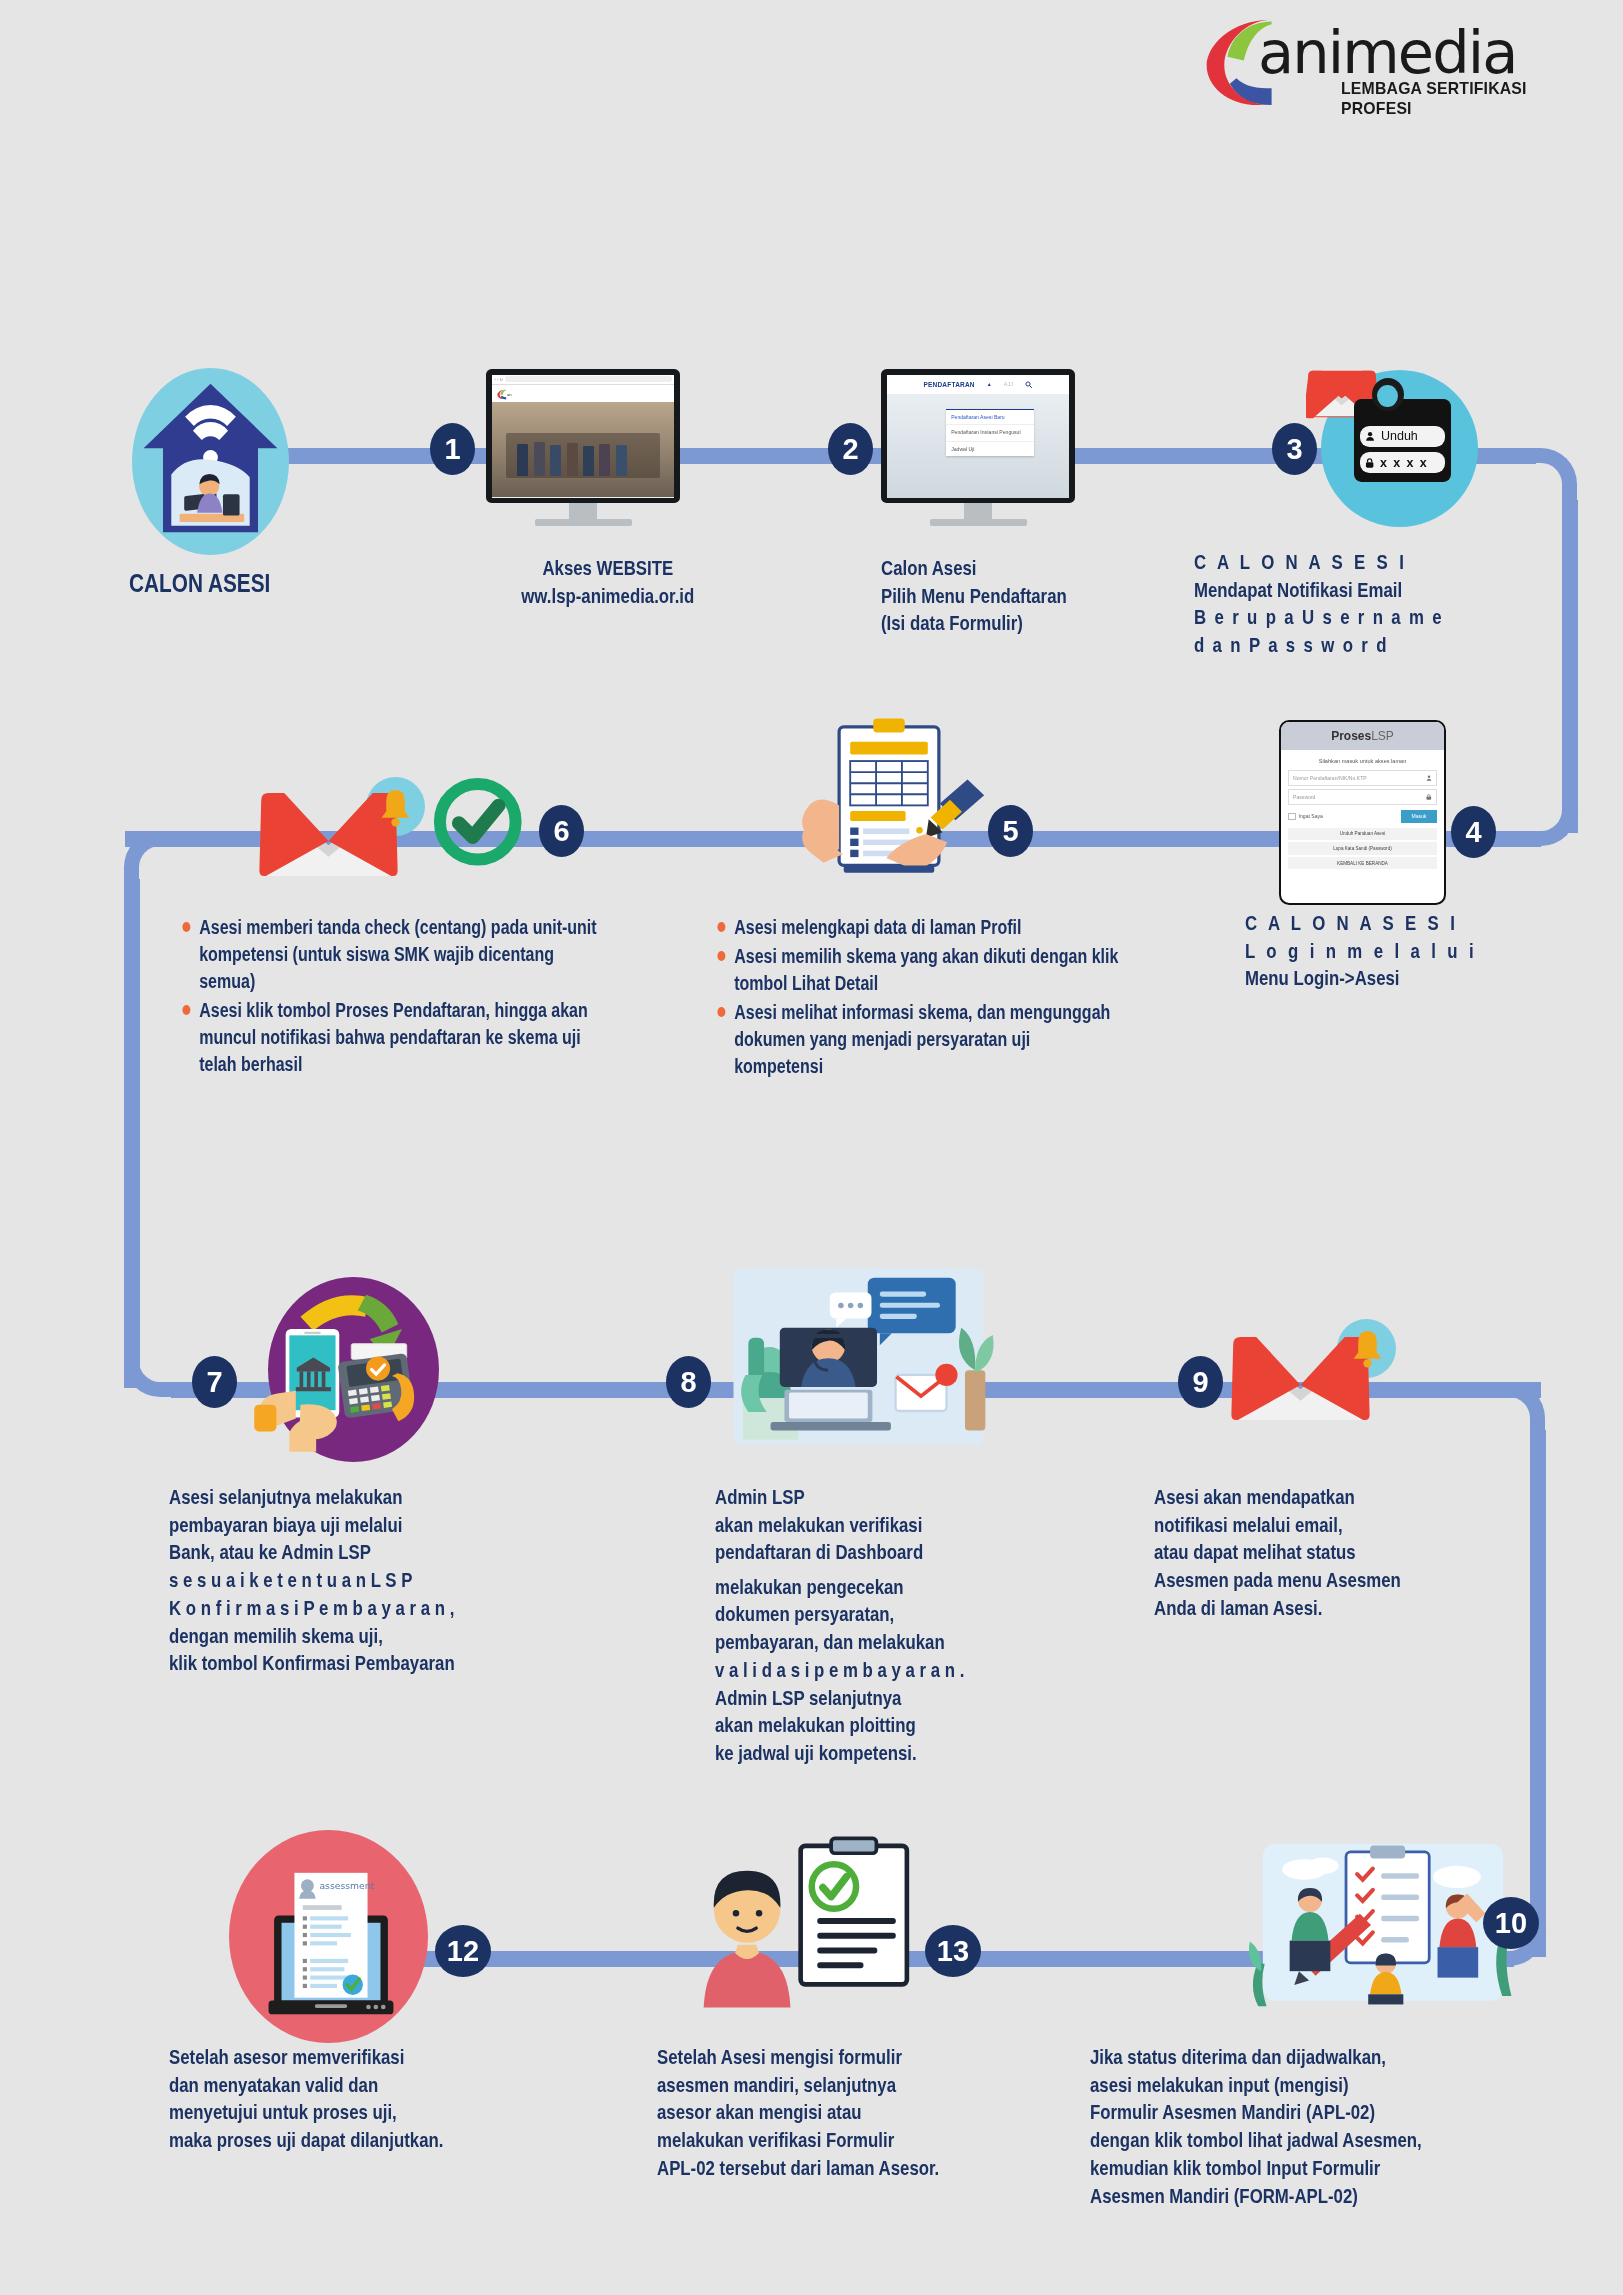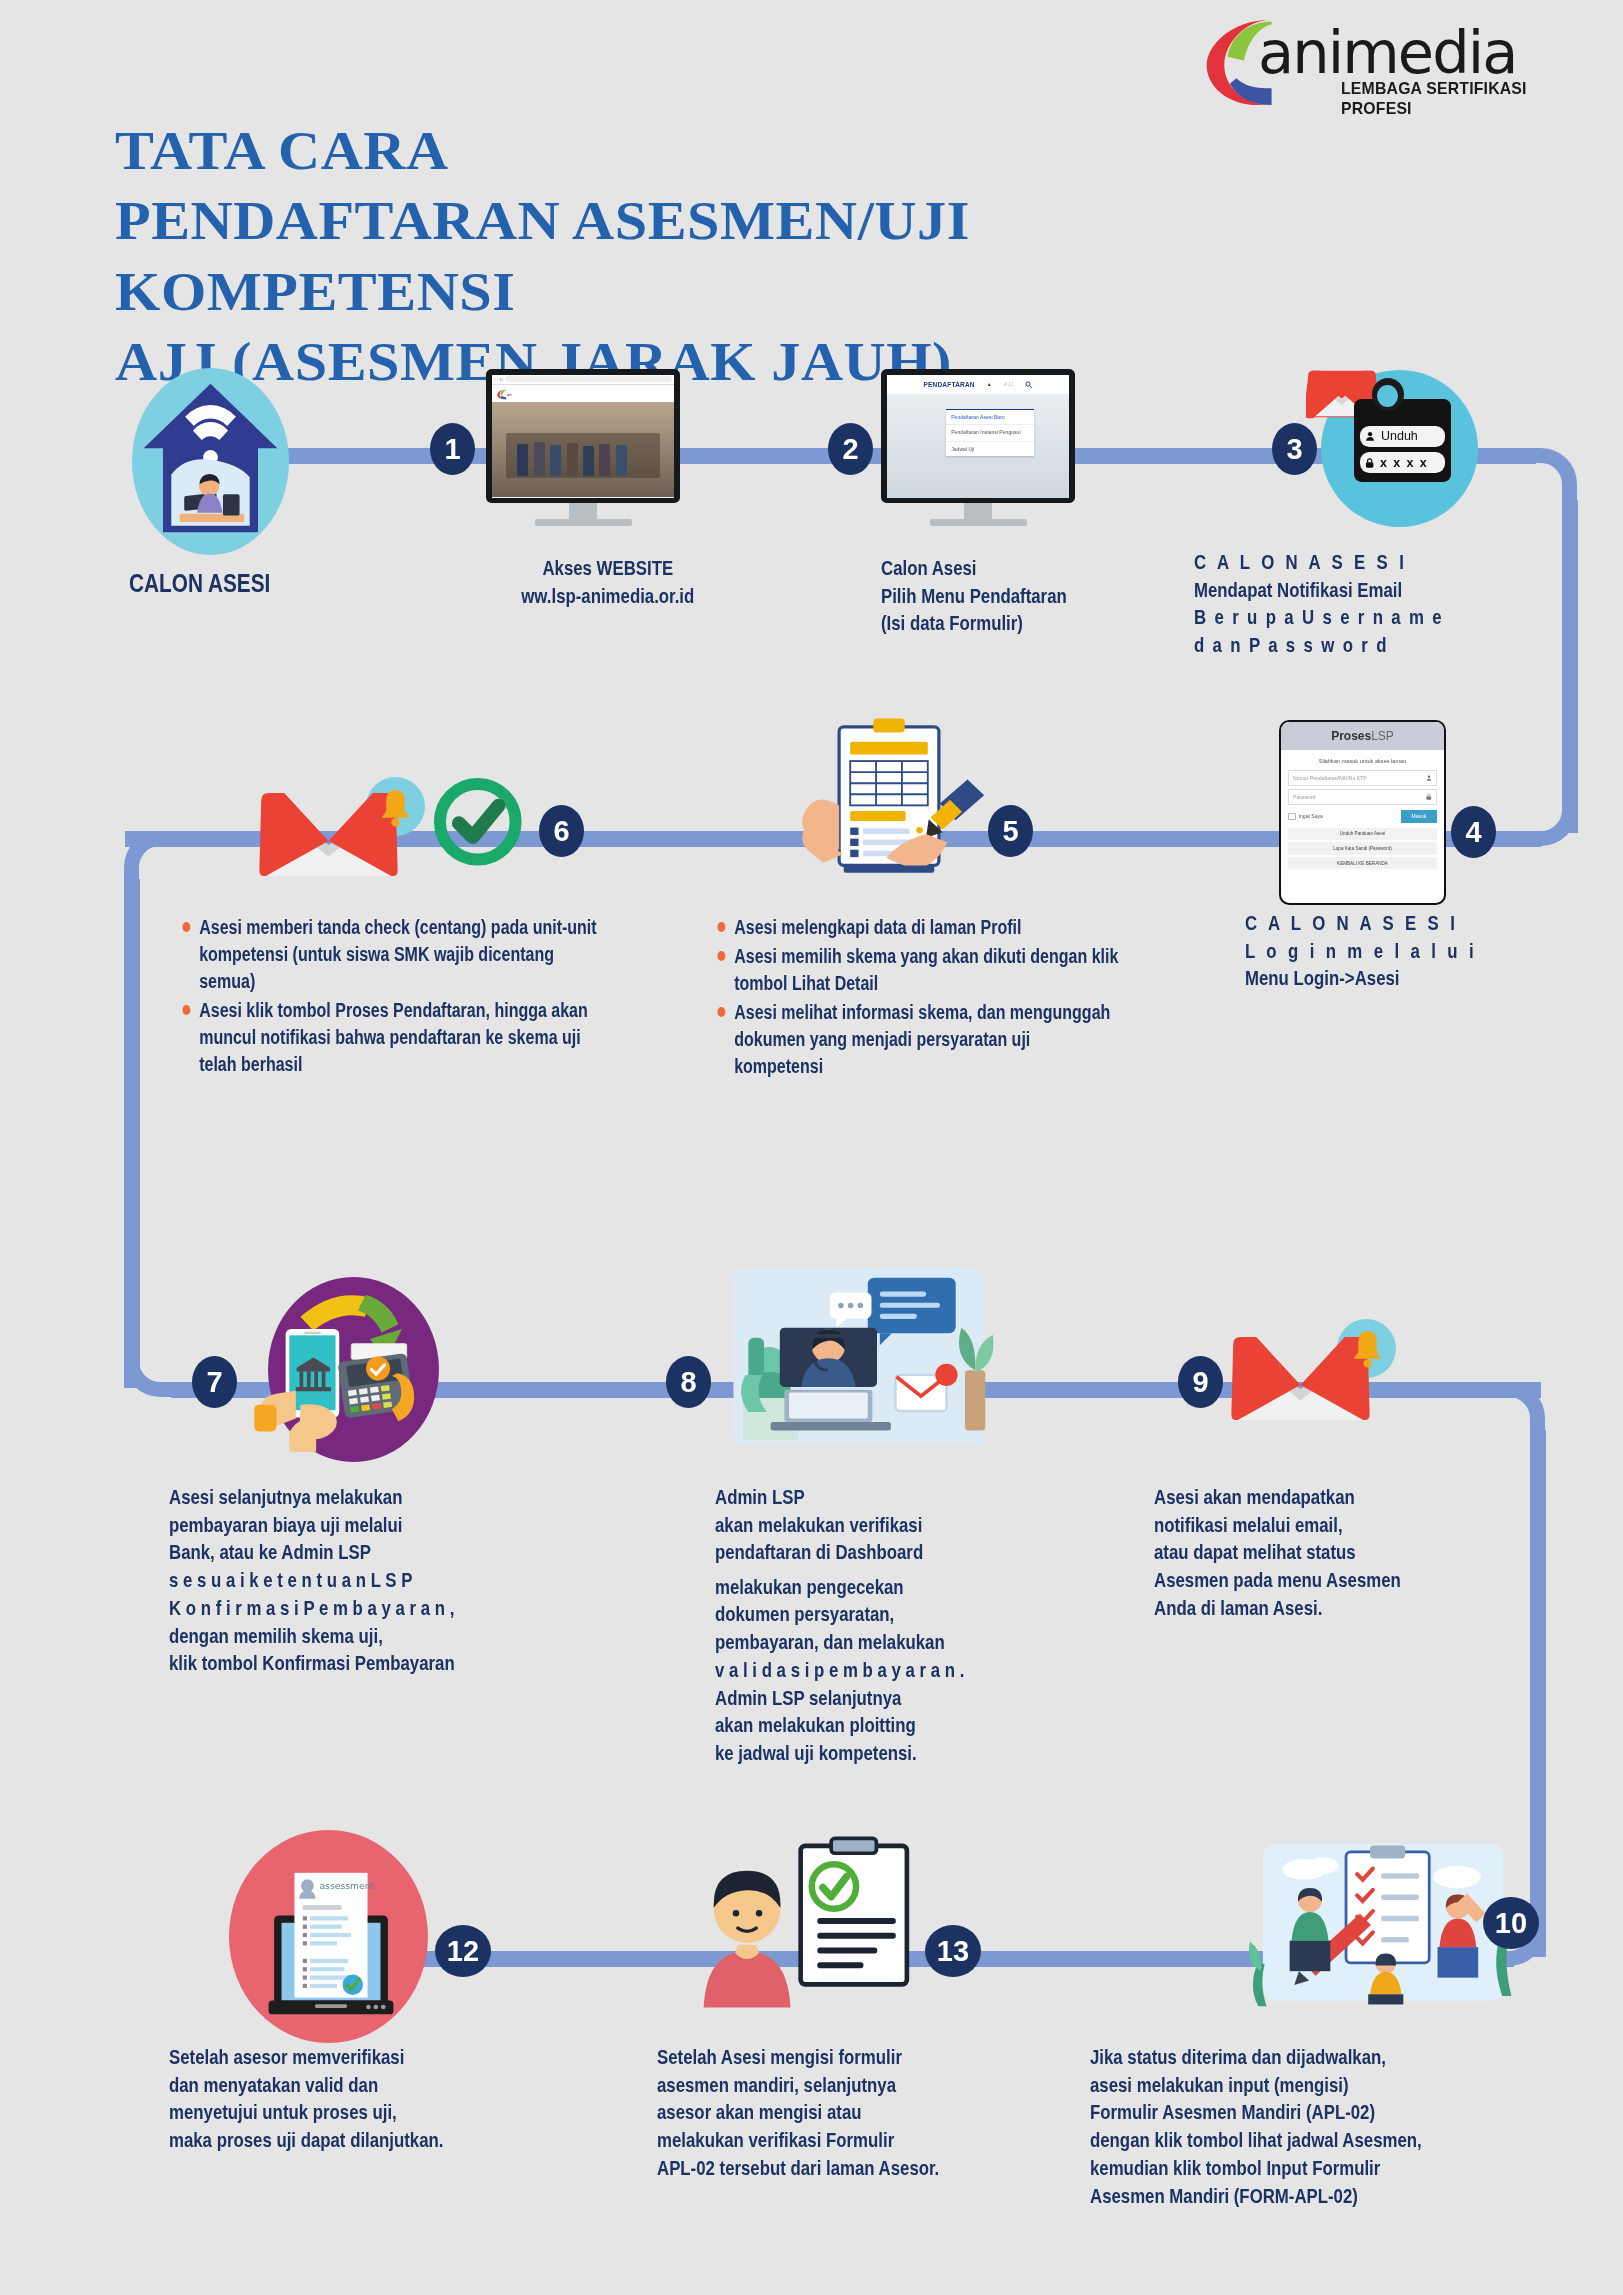--- a/index.html
+++ b/index.html
@@ -96,25 +96,20 @@
   <div class="logo">
     <svg class="logo-swoosh" viewBox="0 0 250 200">
       <path d="M150 12 C60 12 10 70 10 110 C10 155 55 196 120 196 L150 196 C95 196 48 160 48 110 C48 62 95 12 150 12 Z" fill="#e2333c"></path>
       <path d="M150 16 C100 16 62 48 55 92 L90 100 C100 58 120 30 150 22 Z" fill="#8cc63e"></path>
       <path d="M60 150 C78 182 110 196 150 196 L150 160 C120 160 92 156 74 138 Z" fill="#3b55a4"></path>
     </svg>
     <div class="logo-word">animedia</div>
     <div class="logo-sub">LEMBAGA SERTIFIKASI PROFESI</div>
   </div>
 
-  <div class="title">
-    <div class="title-line">TATA CARA</div>
-    <div class="title-line">PENDAFTARAN ASESMEN/UJI KOMPETENSI</div>
-    <div class="title-line">AJJ (ASESMEN JARAK JAUH)</div>
-  </div>
 
   <div class="flowline flow-h" style="left:287px; top:448px; width:1064px;"></div>
 
   <div class="corner corner-tr" style="left:1515px; top:448px; width:62px; height:69px;"></div>
   <div class="flowline flow-h" style="left:1342px; top:448px; width:194px;"></div>
   <div class="flowline flow-v" style="left:1562px; top:500px; height:333px;"></div>
   <div class="corner corner-br" style="left:1515px; top:777px; width:62px; height:69px;"></div>
 
   <div class="flowline flow-h" style="left:125px; top:831px; width:1416px;"></div>
 

